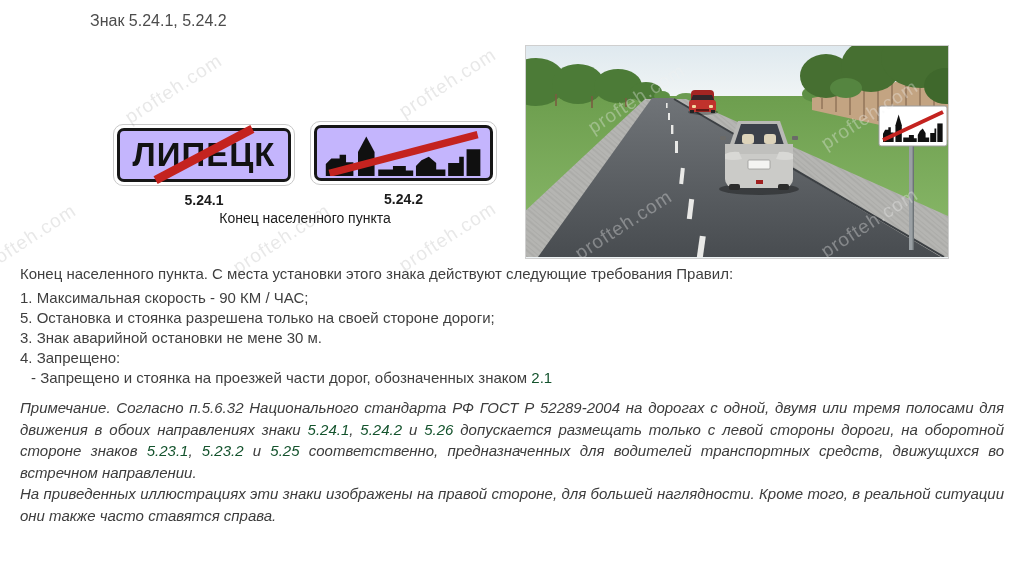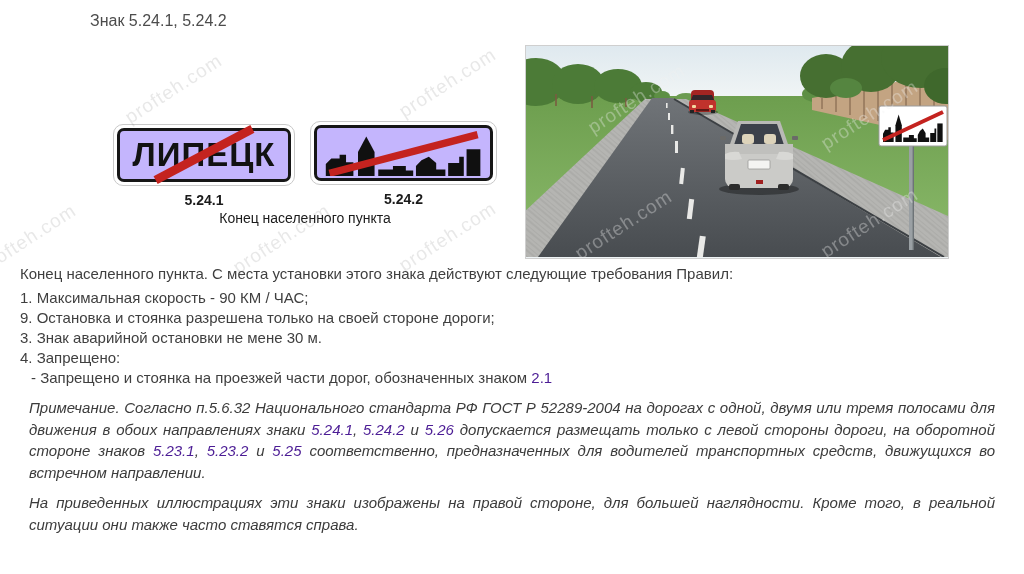--- a/index.html
+++ b/index.html
@@ -19,23 +19,23 @@
   .fig-caption{position:absolute;left:113px;top:210px;width:384px;text-align:center;
     font-weight:normal;font-size:14px;color:#1b1b1b;}
   
   .road-scene{position:absolute;left:525px;top:45px;width:422px;height:212px;border:1px solid #cfcfcf;
     overflow:hidden;background:#eef3f5;}
   
   .text-body{padding:6px 20px 0 20px;color:#3f3f3f;font-size:15px;}
   .intro{margin:0 0 5px 0;line-height:19px;}
   .rule{line-height:20px;}
   .subrule{line-height:20px;padding-left:11px;}
-  .link{color:#4c1d95;cursor:pointer;text-decoration:none;}
+  .link{color:#14532d;cursor:pointer;text-decoration:none;}
   .note{margin-top:9px;font-style:italic;text-align:justify;line-height:21.5px;color:#3c3c3c;}
-  .note p{margin:9px;}
+  .note p{margin:0;}
 </style>
 </head>
 <body>
 
 <div class="top">
   <div class="page-title">Знак 5.24.1, 5.24.2</div>
 
   <span class="wm" style="left:118px;top:78px;">profteh.com</span>
   <span class="wm" style="left:392px;top:72px;">profteh.com</span>
   <span class="wm" style="left:-28px;top:228px;">profteh.com</span>
@@ -195,21 +195,21 @@
     <span class="wm on-photo" style="left:55px;top:42px;">profteh.com</span>
     <span class="wm on-photo" style="left:288px;top:58px;">profteh.com</span>
     <span class="wm on-photo" style="left:42px;top:168px;">profteh.com</span>
     <span class="wm on-photo" style="left:288px;top:166px;">profteh.com</span>
   </div>
 </div>
 
 <div class="text-body">
   <p class="intro">Конец населенного пункта. С места установки этого знака действуют следующие требования Правил:</p>
   <div class="rule">1. Максимальная скорость - 90 КМ / ЧАС;</div>
-  <div class="rule">9. Остановка и стоянка разрешена только на своей стороне дороги;</div>
+  <div class="rule">5. Остановка и стоянка разрешена только на своей стороне дороги;</div>
   <div class="rule">3. Знак аварийной остановки не мене 30 м.</div>
   <div class="rule">4. Запрещено:</div>
   <div class="subrule"><span>- Запрещено и стоянка на проезжей части дорог, обозначенных знаком </span><a class="link">2.1</a></div>
 
   <div class="note">
     <p><span>Примечание. Согласно п.5.6.32 Национального стандарта РФ ГОСТ Р 52289-2004  на дорогах с одной, двумя или тремя полосами для движения в обоих направлениях знаки </span><a class="link">5.24.1</a><span>, </span><a class="link">5.24.2</a><span> и </span><a class="link">5.26</a><span> допускается размещать только с левой стороны дороги, на оборотной стороне знаков </span><a class="link">5.23.1</a><span>, </span><a class="link">5.23.2</a><span> и </span><a class="link">5.25</a><span> соответственно, предназначенных для водителей транспортных средств, движущихся во встречном направлении.</span></p>
     <p>На приведенных иллюстрациях эти знаки изображены на правой стороне, для большей наглядности. Кроме того, в реальной ситуации они также часто ставятся справа.</p>
   </div>
 </div>
 

